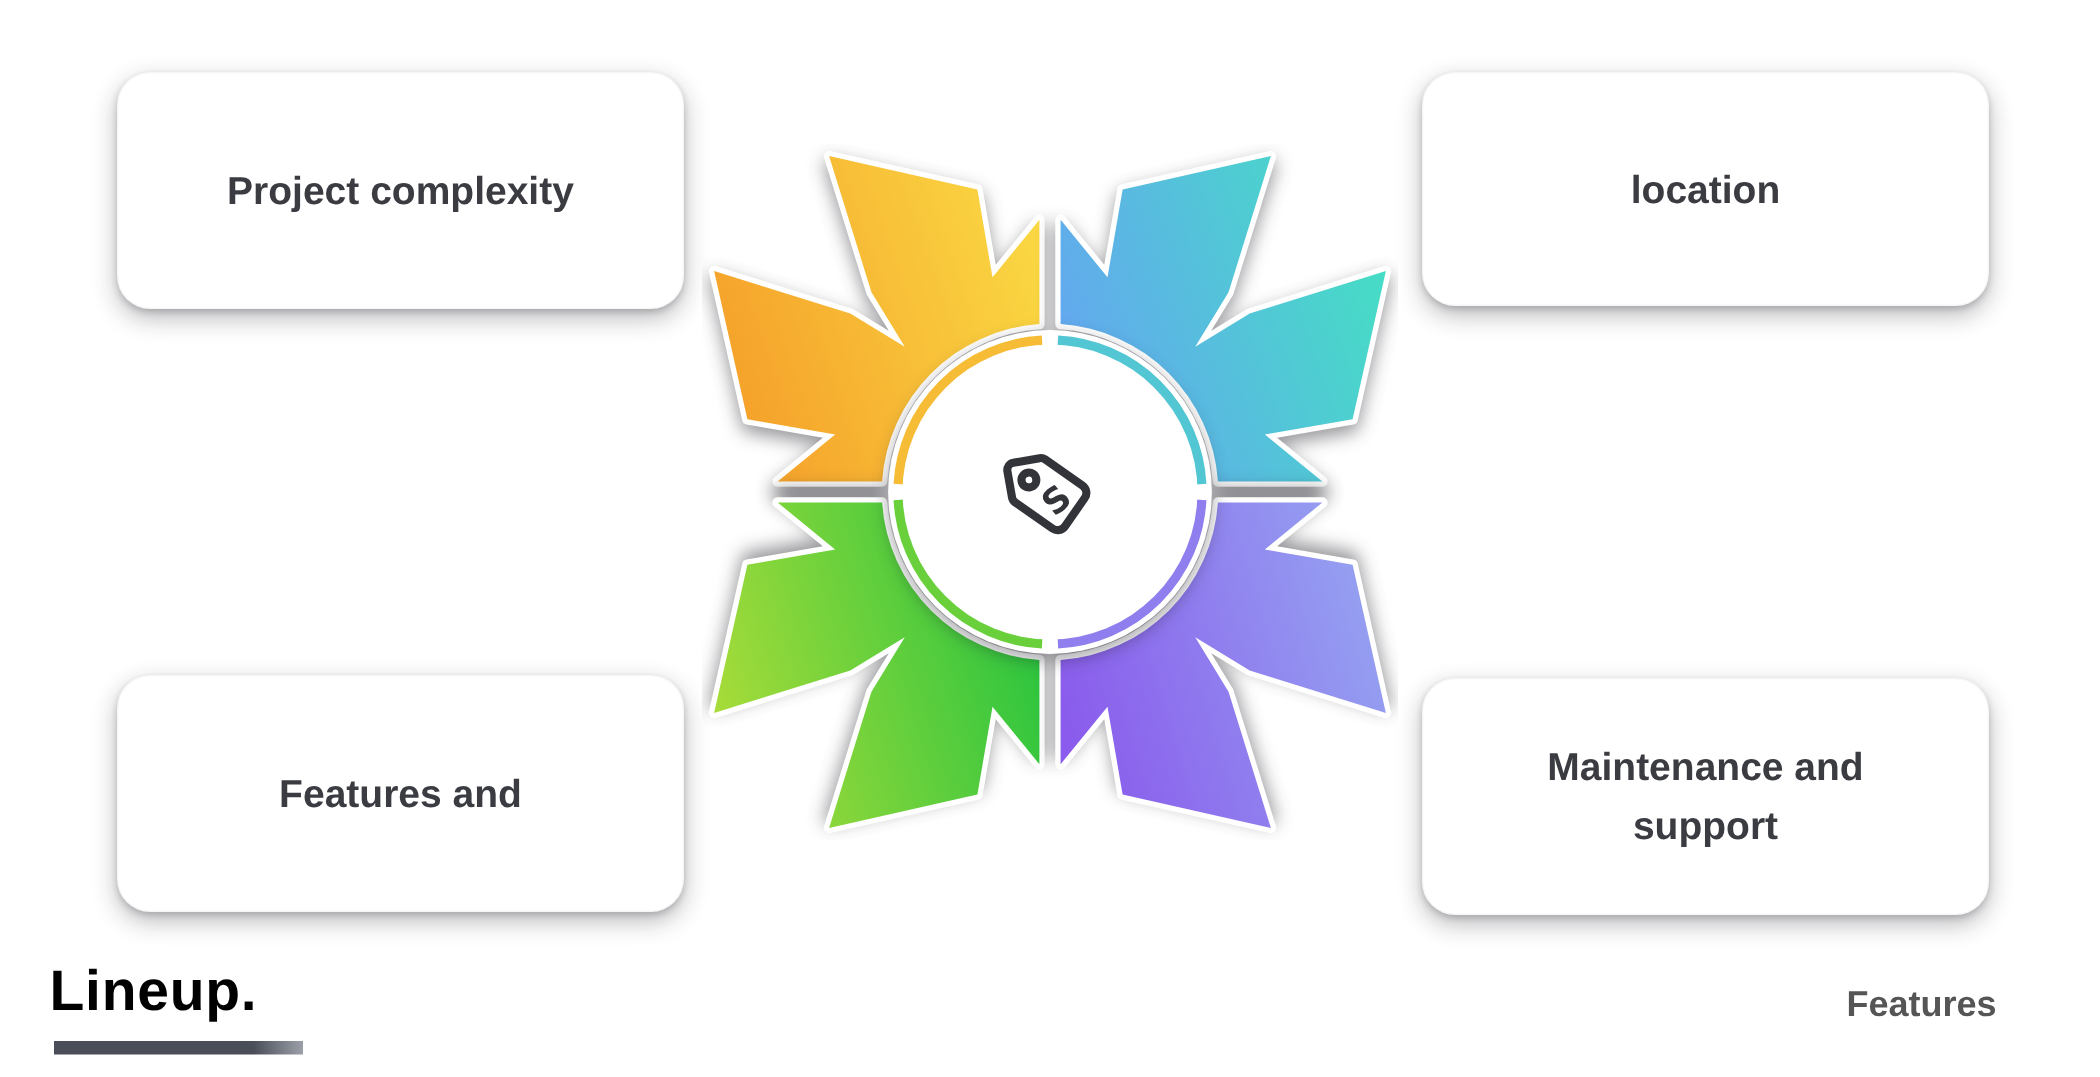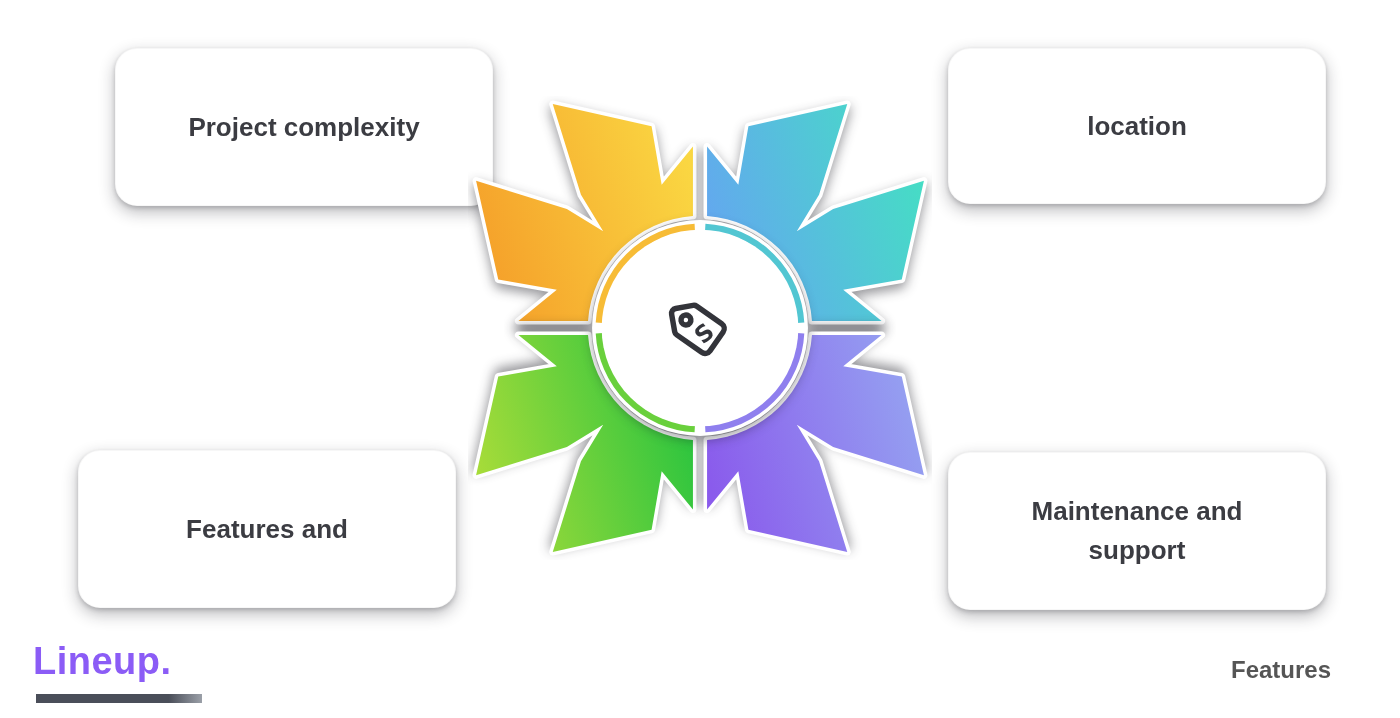--- a/index.html
+++ b/index.html
@@ -11,34 +11,34 @@
   .factor-box{
     position:absolute;width:378px;height:158px;background:#ffffff;
     border-radius:22px;
     border:1px solid rgba(0,0,0,0.03);
     box-shadow:0 6px 16px rgba(25,25,35,.30),0 2px 4px rgba(25,25,35,.18);
     display:flex;flex-direction:column;align-items:center;justify-content:center;
     text-align:center;color:#3B3C42;font-size:26px;font-weight:600;line-height:39px;
     box-sizing:border-box;
   }
   .factor-box span{display:block;}
-  #box-tl{left:78px;top:48px;margin-left:37px;}
+  #box-tl{left:78px;top:48px;}
   #box-tr{left:948px;top:48px;height:156px;}
   #box-bl{left:78px;top:450px;}
   #box-br{left:948px;top:452px;}
   #figure{position:absolute;left:468px;top:96px;}
   .quad{filter:drop-shadow(0 5px 6px rgba(22,22,32,.45));}
   .centerdisc{filter:drop-shadow(0 4px 6px rgba(22,22,32,.40));}
   .quad path, .quad use{
     stroke:#ffffff;stroke-width:7;stroke-linejoin:round;stroke-linecap:round;
     paint-order:stroke;
   }
   #logo{
     position:absolute;left:33px;top:640px;
-    font-size:38px;font-weight:700;color:#8b5cf6;letter-spacing:.5px;
+    font-size:38px;font-weight:700;color:#000000;letter-spacing:.5px;
   }
   #logo-bar{
     position:absolute;left:36px;top:694px;width:166px;height:9px;
     background:linear-gradient(90deg,#4A4E59 0%,#4A4E59 80%,#9BA0A8 100%);
   }
   #watermark{
     position:absolute;left:1231px;top:656px;
     font-size:24px;font-weight:600;color:rgba(43,43,43,.8);
   }
 </style>

